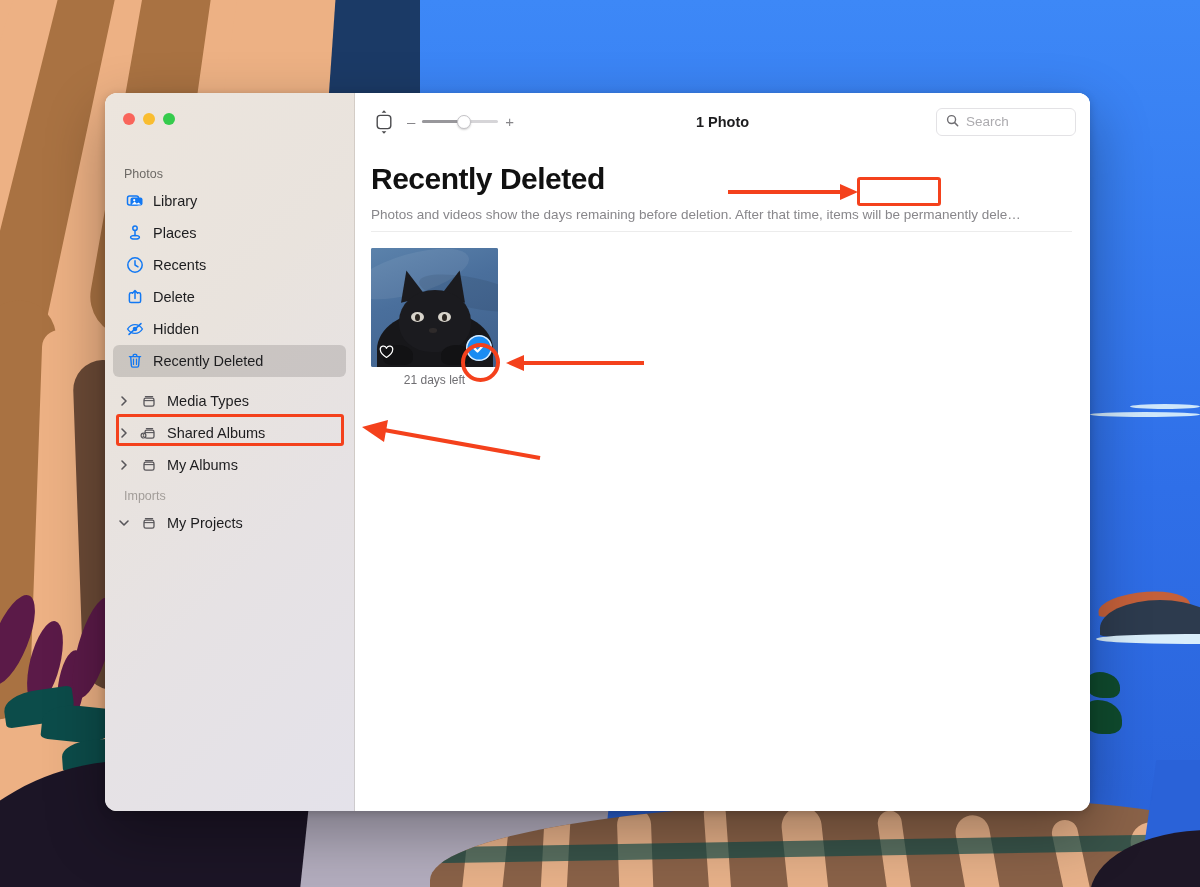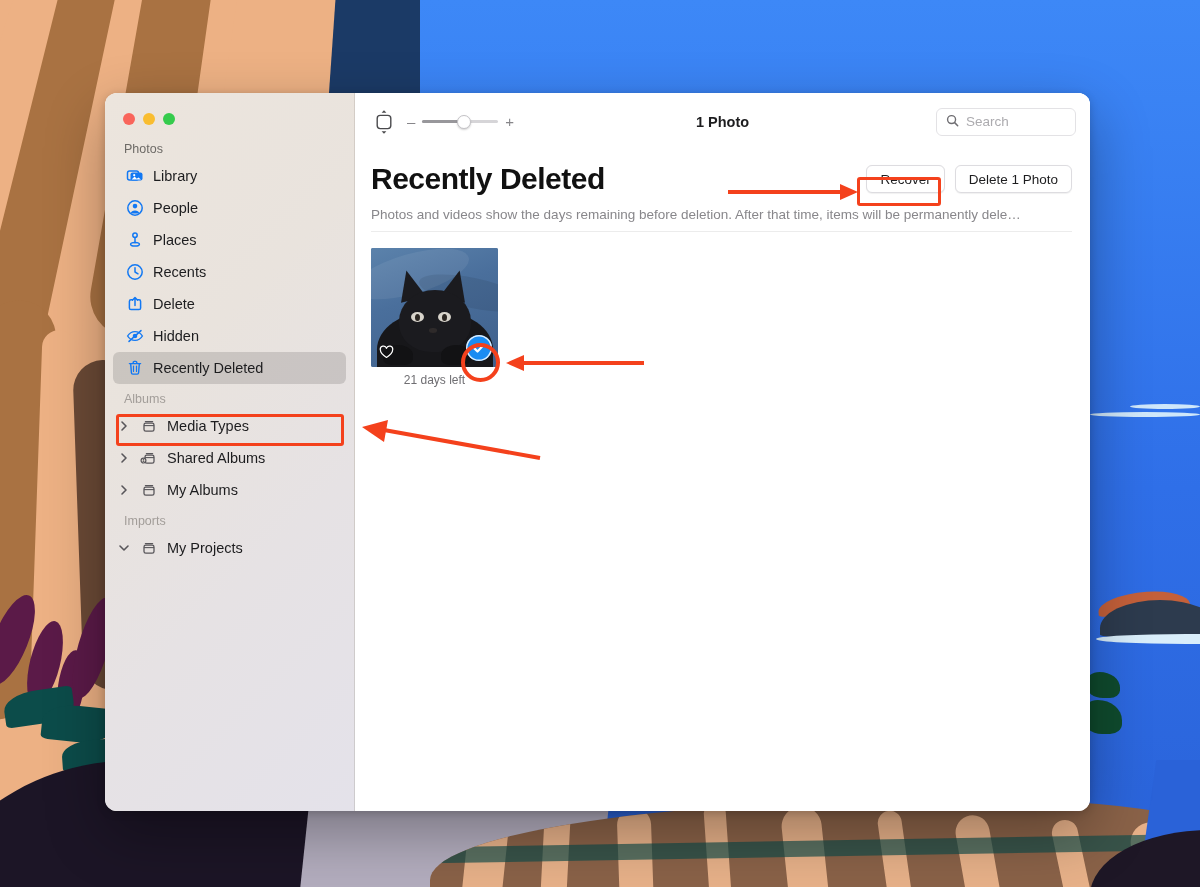--- a/index.html
+++ b/index.html
@@ -144,21 +144,21 @@
   .tl.yellow { background: #f9bd30; }
   .tl.green { background: #35cb4c; }
 
   .sb-section {
     font-size: 12.5px;
     color: #6d6a66;
     padding: 0 0 4px 19px;
   }
   .sb-section.dim { color: #a29d99; font-weight: 400; }
   .sb-group { margin-top: 8px; }
-  .sb-group.first { margin-top: 17px; }
+  .sb-group.first { margin-top: 42px; }
 
   .sb-item {
     display: flex; align-items: center;
     gap: 9px;
     height: 32px;
     margin: 0 8px;
     padding-left: 12px;
     border-radius: 6px;
     font-size: 14.5px;
     color: #1d1d1f;
@@ -423,30 +423,20 @@
                 <rect x="1.5" y="4" width="11" height="9" rx="2" fill="none" stroke="#1278f3" stroke-width="1.5"></rect>
                 <rect x="4.5" y="5.5" width="12" height="8" rx="2" fill="#1278f3"></rect>
                 <circle cx="8.2" cy="8.2" r="1.1" fill="#fff"></circle>
                 <path d="M5.6 12.6l3-3 2.2 2.2 1.6-1.4 2.6 2.2z" fill="#fff"></path>
               </svg>
           </span>
           <span>Library</span>
         </div>
 
 
-        <div class="sb-item">
-          <span class="ico">
-            <svg width="18" height="18" viewBox="0 0 18 18">
-                <circle cx="9" cy="9" r="7.2" fill="none" stroke="#1278f3" stroke-width="1.5"></circle>
-                <circle cx="9" cy="7.1" r="2.3" fill="#1278f3"></circle>
-                <path d="M4.4 14.6a4.9 4.9 0 0 1 9.2 0" fill="#1278f3"></path>
-              </svg>
-          </span>
-          <span>People</span>
-        </div>
 
         <div class="sb-item">
           <span class="ico">
             <svg width="18" height="18" viewBox="0 0 18 18">
                 <circle cx="9" cy="4.3" r="2.2" fill="none" stroke="#1278f3" stroke-width="1.5"></circle>
                 <path d="M9 6.6v5.2" stroke="#1278f3" stroke-width="1.5" stroke-linecap="round"></path>
                 <ellipse cx="9" cy="13.3" rx="4.4" ry="1.8" fill="none" stroke="#1278f3" stroke-width="1.5"></ellipse>
               </svg>
           </span>
           <span>Places</span>
@@ -489,21 +479,20 @@
                 <path d="M3.4 4.6h11.2M7.2 4.6V3.4a1 1 0 0 1 1-1h1.6a1 1 0 0 1 1 1v1.2" fill="none" stroke="#1278f3" stroke-width="1.4" stroke-linecap="round"></path>
                 <path d="M4.7 4.6l.7 9.2a1.4 1.4 0 0 0 1.4 1.3h4.4a1.4 1.4 0 0 0 1.4-1.3l.7-9.2" fill="none" stroke="#1278f3" stroke-width="1.4" stroke-linecap="round"></path>
                 <path d="M7.5 7v5.4M10.5 7v5.4" stroke="#1278f3" stroke-width="1.2" stroke-linecap="round"></path>
               </svg>
           </span>
           <span>Recently Deleted</span>
         </div>
       </div>
 
       <div class="sb-group">
-        <div class="sb-section dim">Albums</div>
 
         <div class="sb-item has-disc">
           <span class="disc">
             <svg width="10" height="12" viewBox="0 0 10 12">
                 <path d="M3 2l4 4-4 4" fill="none" stroke="#58565a" stroke-width="1.6" stroke-linecap="round" stroke-linejoin="round"></path>
               </svg>
           </span>
           <span class="ico">
             <svg width="18" height="18" viewBox="0 0 18 18">
                 <rect x="4" y="6.2" width="10" height="8" rx="1.8" fill="none" stroke="#58565a" stroke-width="1.3"></rect>
@@ -606,24 +595,20 @@
                 </svg>
             </span>
             <span class="ph">Search</span>
           </div>
         </div>
       </div>
 
       <div id="main">
         <div class="head-row">
           <div id="page-title">Recently Deleted</div>
-          <div class="head-actions">
-            <button class="btn">Recover</button>
-            <button class="btn">Delete 1 Photo</button>
-          </div>
         </div>
 
         <div id="desc">Photos and videos show the days remaining before deletion. After that time, items will be permanently dele…</div>
         <div class="divider"></div>
 
         <div class="grid">
           <div class="cell">
             <div class="thumb">
               <div class="ph-bg"></div>
               <div class="ph-fold"></div>

